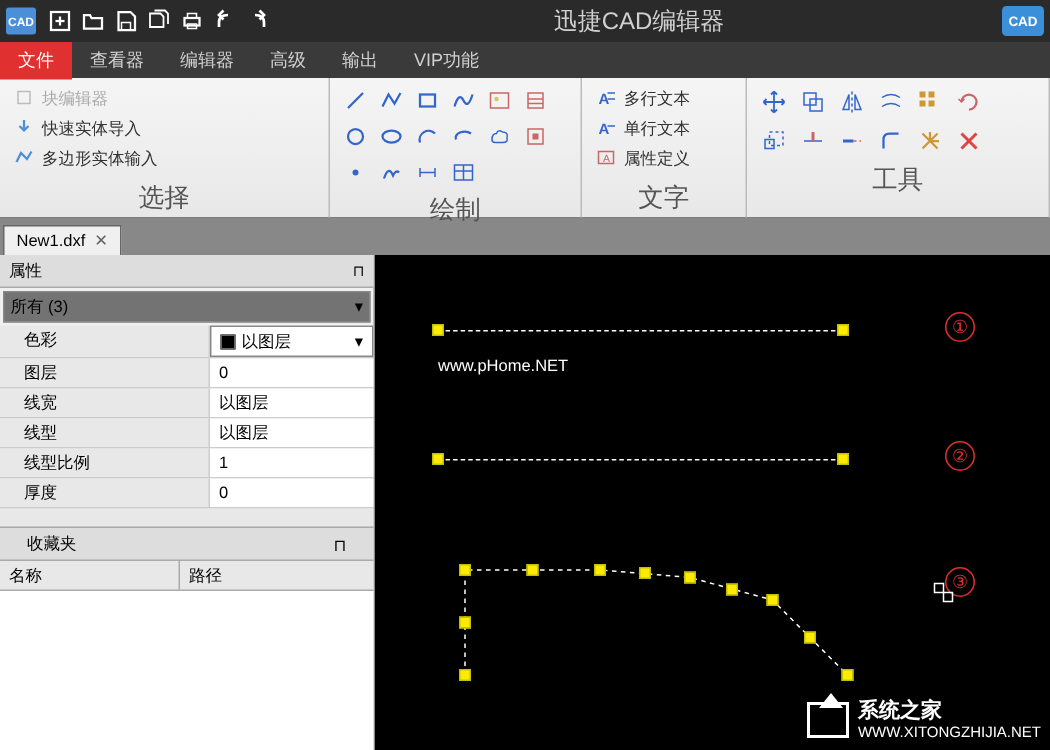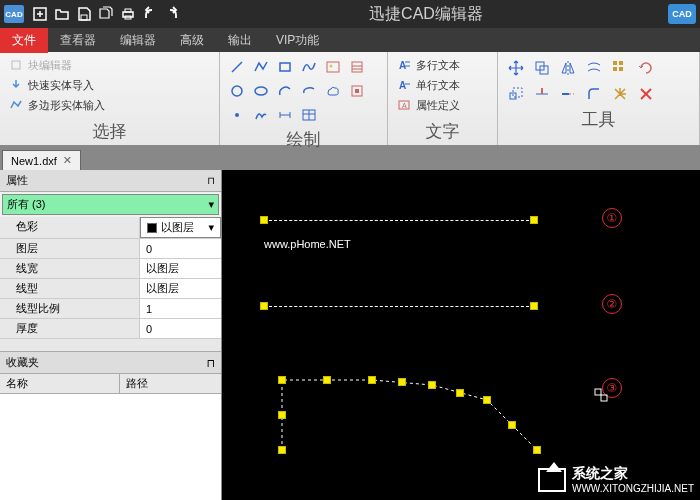--- a/index.html
+++ b/index.html
@@ -28,31 +28,31 @@
 .ribbon-icons { display: grid; grid-template-columns: repeat(6, 22px); grid-template-rows: repeat(3, 22px); gap: 2px; }
 .ribbon-icons .ic { width: 22px; height: 22px; display: flex; align-items: center; justify-content: center; cursor: pointer; }
 .tool-icons { display: grid; grid-template-columns: repeat(6, 24px); grid-template-rows: repeat(2, 24px); gap: 2px; }
 .tool-icons .ic { width: 24px; height: 24px; display: flex; align-items: center; justify-content: center; cursor: pointer; }
 
 .doc-tabs { height: 24px; background: #888; display: flex; align-items: flex-end; padding-left: 2px; }
 .doc-tab { background: #f0f0f0; padding: 3px 8px; font-size: 11px; border: 1px solid #666; border-bottom: none; display: flex; align-items: center; gap: 6px; }
 .doc-tab .close { cursor: pointer; font-size: 11px; color: #666; }
 
 .workspace { display: flex; height: calc(500px - 28px - 24px - 94px - 24px); }
-.sidebar { width: 222px; background: #f0f0f0; border-right: 1px solid #888; display: flex; flex-direction: column; font-size: 11px; }
+.sidebar { width: 250px; background: #f0f0f0; border-right: 1px solid #888; display: flex; flex-direction: column; font-size: 11px; }
 .panel-header { background: #ddd; padding: 3px 6px; border-bottom: 1px solid #aaa; display: flex; justify-content: space-between; align-items: center; }
 .panel-header .pin { cursor: pointer; font-size: 10px; }
-.dropdown { background: #86efac; border: 1px solid #888; padding: 2px 4px; margin: 2px; display: flex; justify-content: space-between; align-items: center; cursor: pointer; }
+.dropdown { background: #737373; border: 1px solid #888; padding: 2px 4px; margin: 2px; display: flex; justify-content: space-between; align-items: center; cursor: pointer; }
 .prop-table { flex: 0 0 auto; }
 .prop-table .row { display: flex; border-bottom: 1px solid #ccc; }
 .prop-table .row .k { width: 140px; padding: 2px 6px 2px 16px; background: #e8e8e8; border-right: 1px solid #ccc; }
 .prop-table .row .v { flex: 1; padding: 2px 6px; background: #fff; display: flex; align-items: center; gap: 4px; }
 .prop-table .row.first .v { background: #fff; border: 1px solid #888; }
 .color-sw { width: 10px; height: 10px; background: #000; border: 1px solid #666; }
-.fav-header { background: #ddd; padding: 3px 6px; border-top: 1px solid #aaa; border-bottom: 1px solid #aaa; display: flex; justify-content: space-between; align-items: flex-end; }
+.fav-header { background: #ddd; padding: 3px 18px; border-top: 1px solid #aaa; border-bottom: 1px solid #aaa; display: flex; justify-content: space-between; align-items: flex-end; }
 .fav-cols { display: flex; background: #e8e8e8; border-bottom: 1px solid #aaa; }
 .fav-cols div { padding: 2px 6px; }
 .fav-cols div:first-child { width: 120px; border-right: 1px solid #aaa; }
 .fav-body { flex: 1; background: #fff; }
 
 .canvas { flex: 1; background: #000; position: relative; }
 .canvas .line { position: absolute; border-top: 1px dashed #fff; }
 .canvas .handle { position: absolute; width: 8px; height: 8px; background: #ffeb00; border: 1px solid #c0c000; transform: translate(-50%, -50%); }
 .canvas .circ-num { position: absolute; width: 20px; height: 20px; border: 1px solid #e03030; border-radius: 50%; color: #e03030; font-size: 12px; display: flex; align-items: center; justify-content: center; }
 .canvas .txt { position: absolute; color: #fff; font-size: 11px; }

